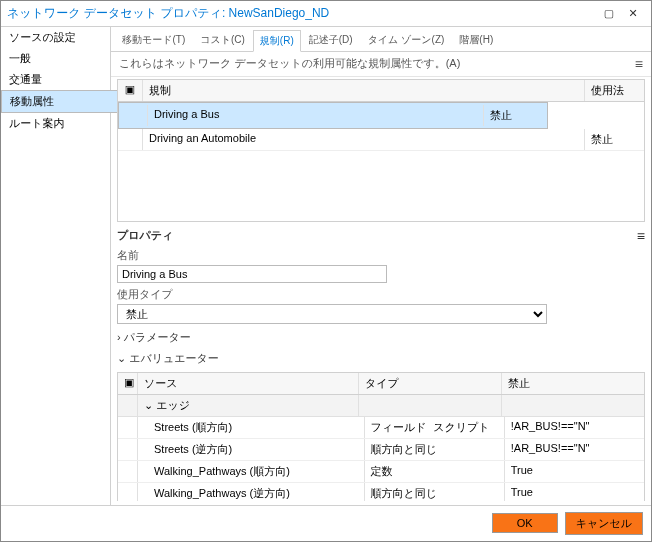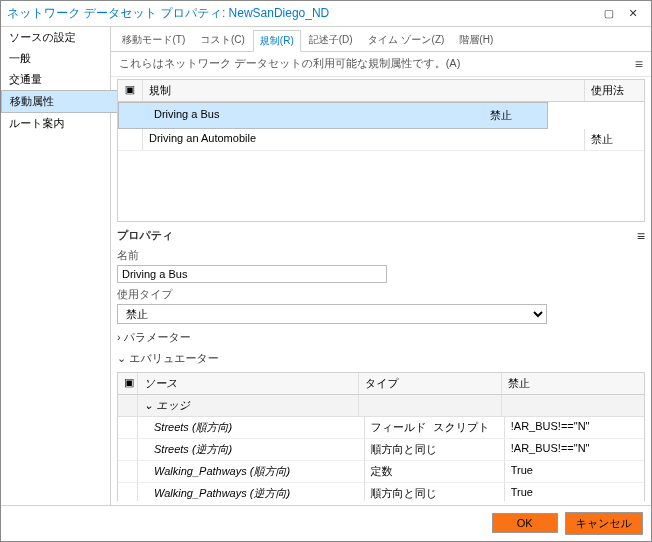--- a/index.html
+++ b/index.html
@@ -31,21 +31,21 @@
 .lbl { color: #555; margin: 4px 0 2px; }
 .txt { width: 270px; border: 1px solid #bbb; padding: 2px 4px; }
 .sel { width: 430px; border: 1px solid #bbb; padding: 2px 4px; background: #fff; }
 .collap { margin: 6px 0; color: #333; cursor: pointer; }
 .collap::before { content: "› "; }
 .collap.open::before { content: "⌄ "; }
 .evtable { border: 1px solid #d0d0d0; margin-top: 4px; background: #fff; }
 .evhead { display: flex; background: #f7f7f7; border-bottom: 1px solid #d0d0d0; }
 .evhead div, .evrow div, .evgroup div { padding: 3px 6px; }
 .col-ico { width: 20px; border-right: 1px solid #e0e0e0; text-align: center; }
-.col-a { flex: 1.6; border-right: 1px solid #e0e0e0; font-style: italic; }
+.col-a { flex: 1.6; border-right: 1px solid #e0e0e0; }
 .col-b { flex: 1; border-right: 1px solid #e0e0e0; font-family: Liberation Mono, monospace; }
 .col-c { flex: 1; }
 .evgroup { display: flex; background: #f3f3f3; border-bottom: 1px solid #e0e0e0; cursor: pointer; }
 .evgroup .col-a::before { content: "⌄ "; }
 .evrow { display: flex; border-bottom: 1px solid #eee; }
 .indent { padding-left: 16px !important; }
 .footer { border-top: 1px solid #d0d0d0; padding: 6px 8px; text-align: right; }
 .footer button { min-width: 66px; padding: 3px 10px; margin-left: 4px; border: 1px solid #999; background: #f97316; cursor: pointer; }
 </style>
 </head>

